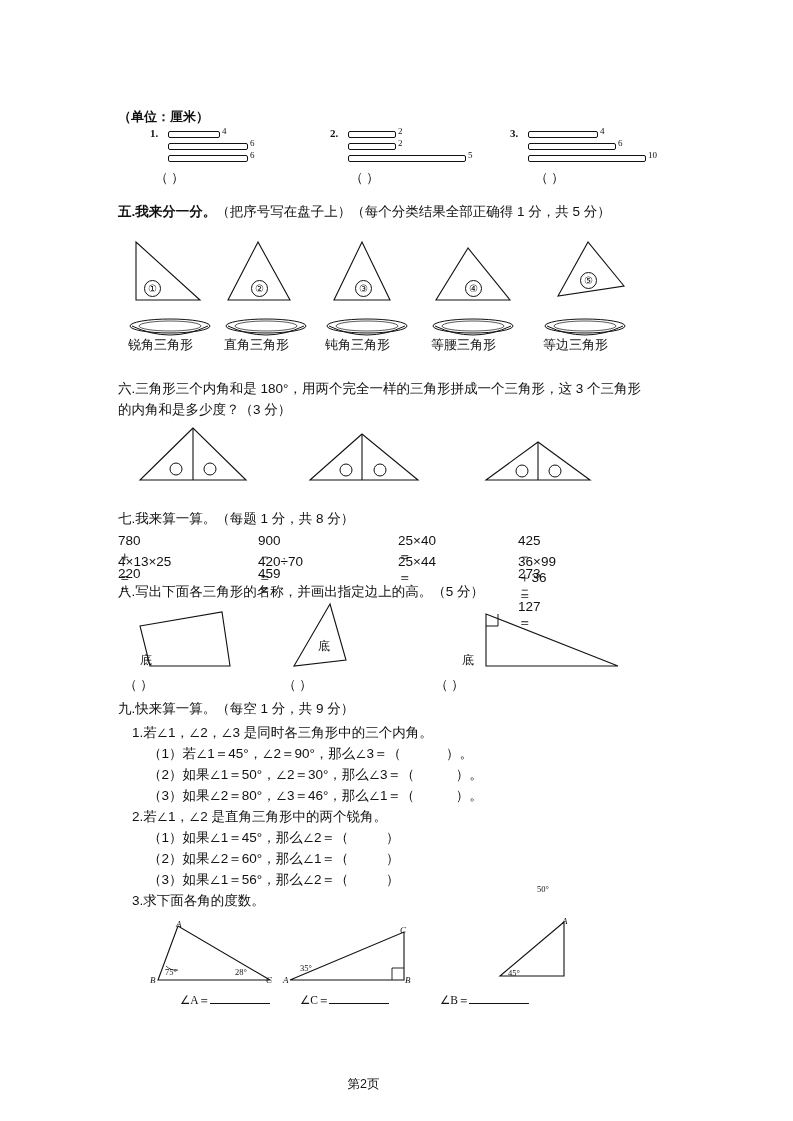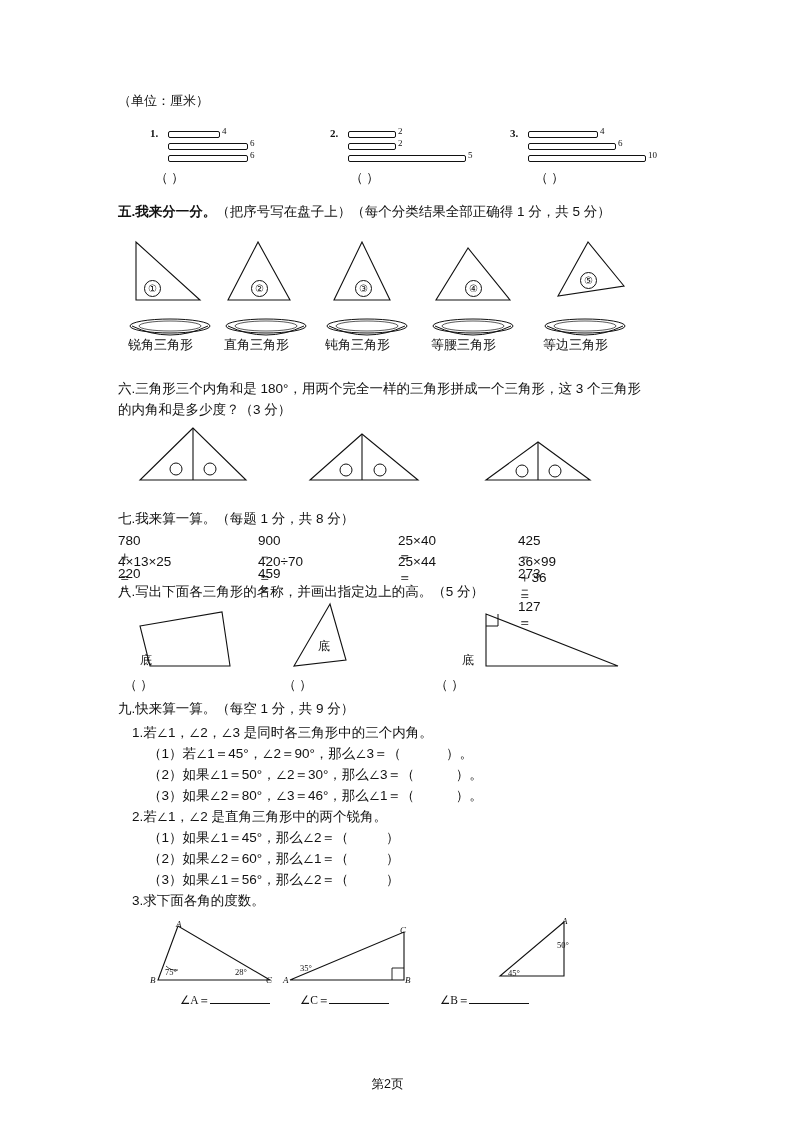--- a/index.html
+++ b/index.html
@@ -10,22 +10,23 @@
     color:#111;
     position:relative;
     overflow:hidden;
   }
   .page{
     position:absolute;
     left:0;top:0;
     width:793px;height:1121px;
   }
   .unit{
-    position:absolute;left:118px;top:92px;
+    position:absolute;left:118px;top:108px;
     font-size:13px;
+    font-weight:bold;
   }
 
   
   .strips{position:absolute;left:150px;top:125px;width:540px;height:60px;}
   .stripgroup{position:absolute;top:0;}
   .stripgroup .num{position:absolute;left:0;top:2px;font-size:11px;font-weight:bold;}
   .bar{position:absolute;height:5px;background:#fff;border:1px solid #111;border-radius:2px;}
   .barlbl{position:absolute;font-size:9px;}
 
   .parens{position:absolute;font-size:13px;}
@@ -48,21 +49,21 @@
   .arith{position:absolute;left:118px;top:533px;font-size:13.5px;font-family:"Liberation Sans", sans-serif;}
   .arith .row{position:relative;height:21px;}
   .arith .c{position:absolute;}
 
   
   .q9{position:absolute;left:118px;top:700px;font-size:13.5px;font-family:"Liberation Sans", sans-serif;line-height:21px;}
   .q9 .ln{position:relative;height:21px;white-space:pre;}
 
   .footer{
     position:absolute;left:0;bottom:28px;width:727px;text-align:center;
-    font-size:12.5px;font-family:"Liberation Sans", sans-serif;padding-left:24px;
+    font-size:12.5px;font-family:"Liberation Sans", sans-serif;
   }
   svg{display:block;overflow:visible;}
 </style>
 </head>
 <body>
 
 <div class="page">
 
   <div class="unit">（单位：厘米）</div>
 
@@ -249,21 +250,21 @@
   <div style="position:absolute;left:266px;top:975px;font-size:9px;font-style:italic;">C</div>
   <div style="position:absolute;left:165px;top:967px;font-size:8.5px;">75°</div>
   <div style="position:absolute;left:235px;top:967px;font-size:8.5px;">28°</div>
 
   <div style="position:absolute;left:283px;top:975px;font-size:9px;font-style:italic;">A</div>
   <div style="position:absolute;left:400px;top:925px;font-size:9px;font-style:italic;">C</div>
   <div style="position:absolute;left:405px;top:975px;font-size:9px;font-style:italic;">B</div>
   <div style="position:absolute;left:300px;top:963px;font-size:8.5px;">35°</div>
 
   <div style="position:absolute;left:562px;top:916px;font-size:9px;font-style:italic;">A</div>
-  <div style="position:absolute;left:537px;top:940px;font-size:8.5px;margin-left:20px;">50°</div>
+  <div style="position:absolute;left:537px;top:884px;font-size:8.5px;">50°</div>
   <div style="position:absolute;left:508px;top:968px;font-size:8.5px;">45°</div>
 
   <div style="position:absolute;left:180px;top:993px;font-size:11.5px;"><span>∠A＝</span><span style="display:inline-block;width:60px;border-bottom:1px solid #111;"></span></div>
   <div style="position:absolute;left:300px;top:993px;font-size:11.5px;"><span>∠C＝</span><span style="display:inline-block;width:60px;border-bottom:1px solid #111;"></span></div>
   <div style="position:absolute;left:440px;top:993px;font-size:11.5px;"><span>∠B＝</span><span style="display:inline-block;width:60px;border-bottom:1px solid #111;"></span></div>
 
   <div class="footer">第2页</div>
 </div>
 
 </body></html>

